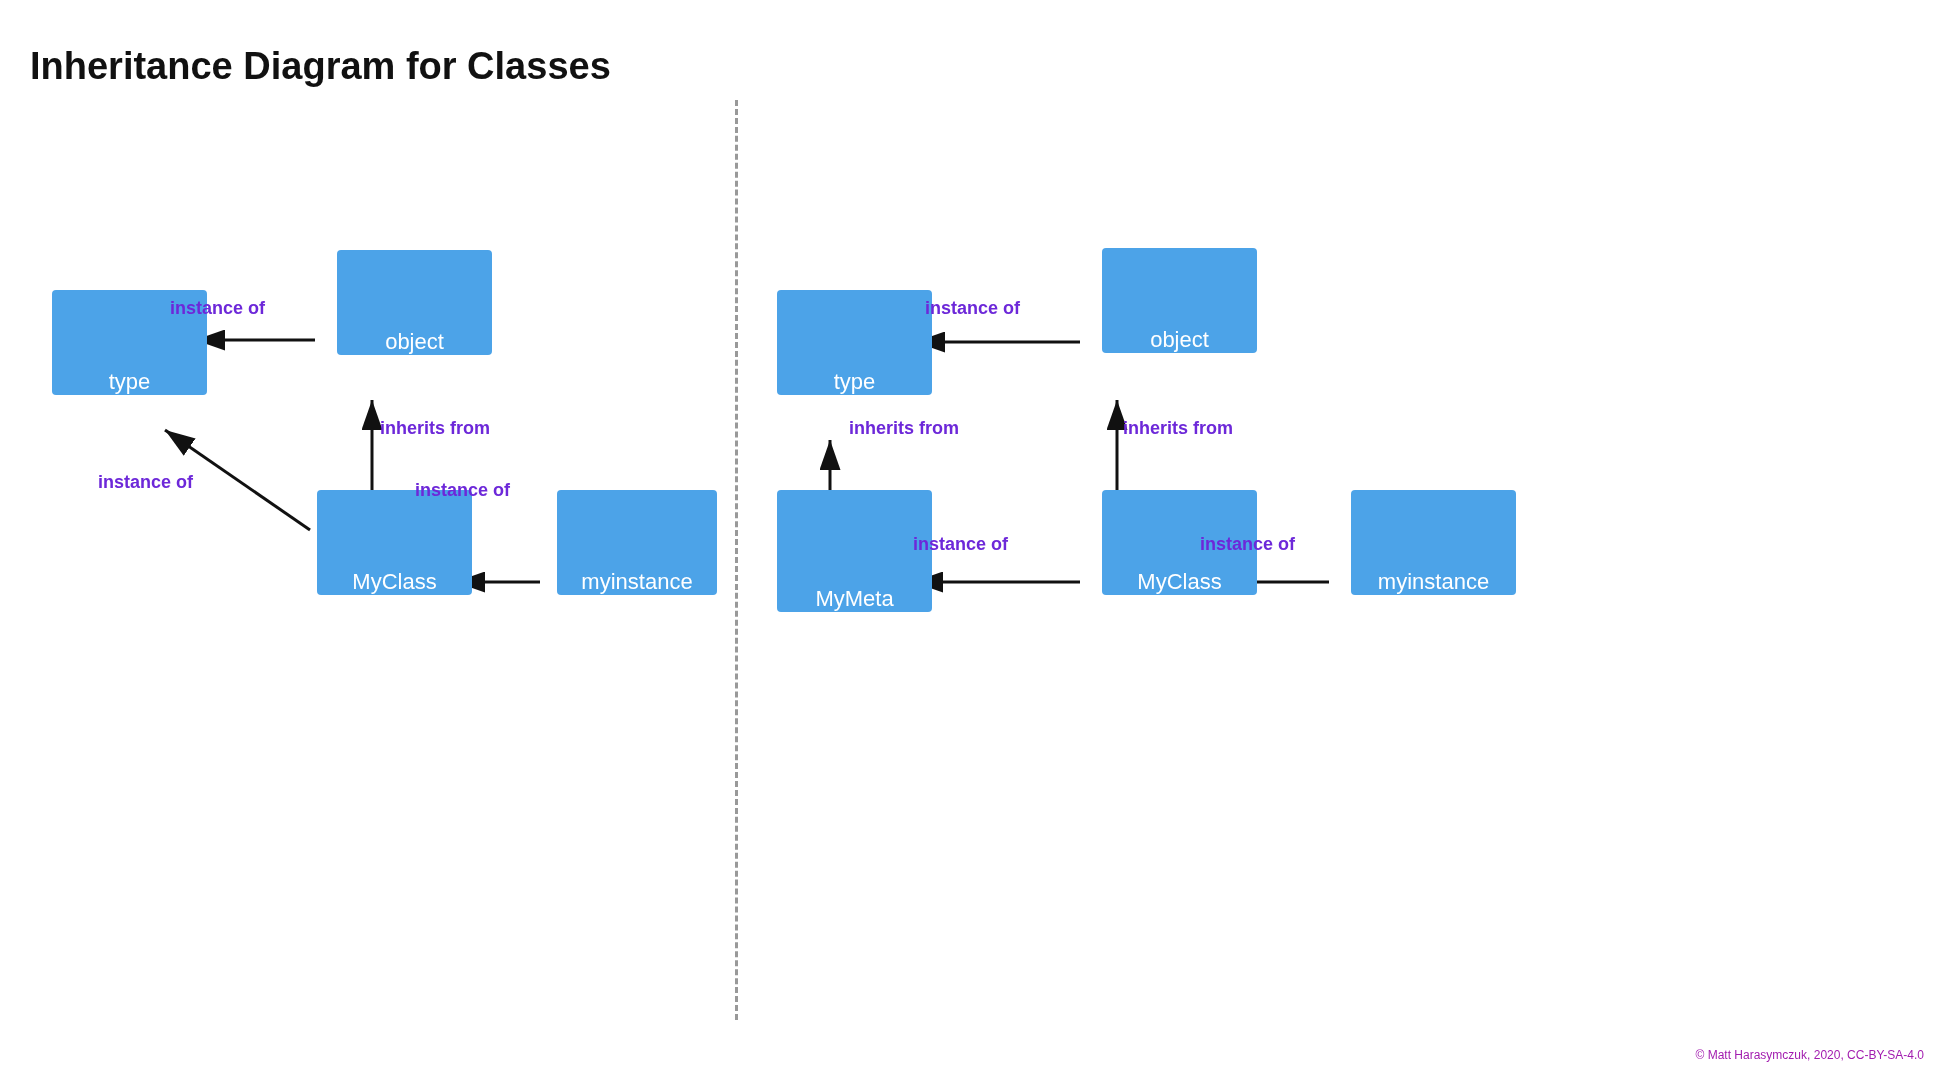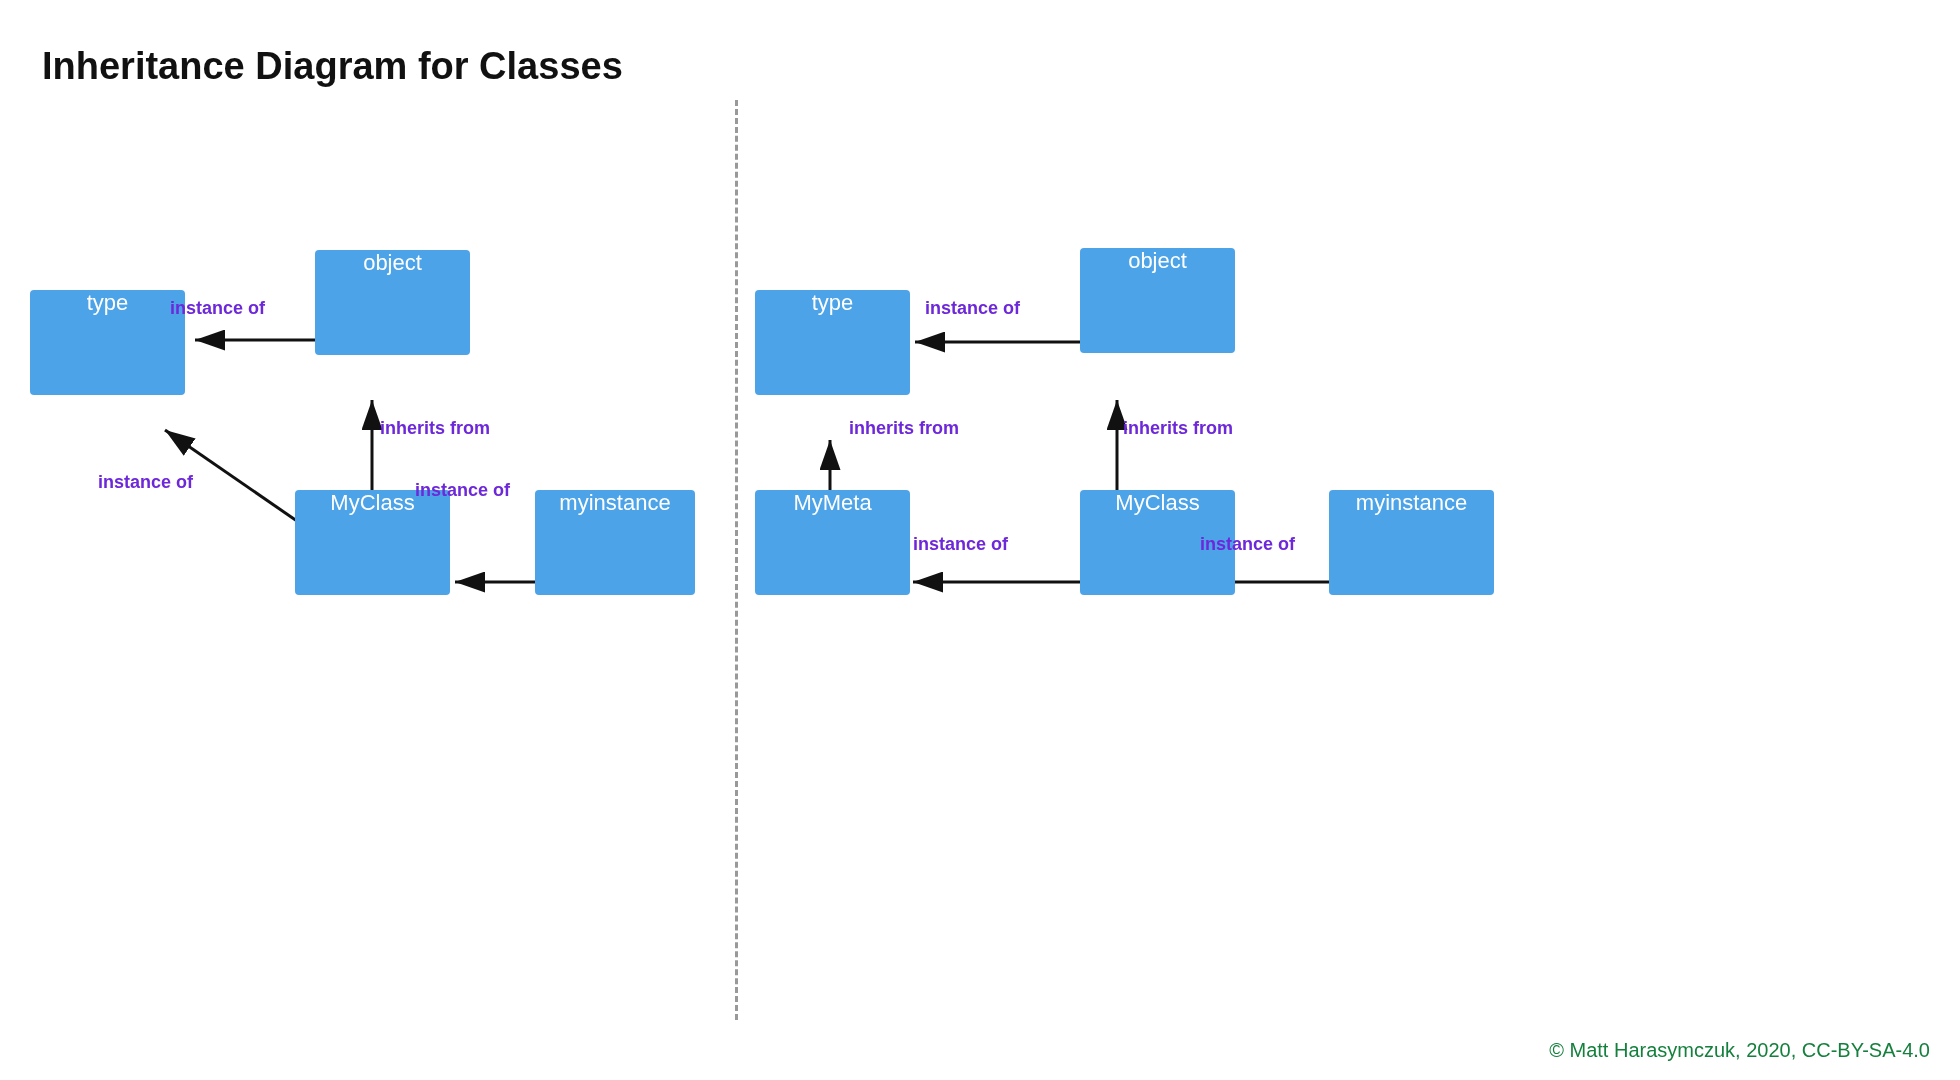--- a/index.html
+++ b/index.html
@@ -46,34 +46,34 @@
     }
 
     .panel-title {
       font-size: 38px;
       font-weight: 700;
       color: #111;
       position: absolute;
       top: 45px;
       left: 30px;
       white-space: nowrap;
-      margin-left: 12px;
     }
 
     
     .box {
       position: absolute;
       background: #4CA3E8;
       color: white;
       font-size: 22px;
       font-weight: 500;
       display: flex;
-      align-items: flex-start;
+      align-items: flex-end;
       justify-content: center;
       border-radius: 4px;
+      margin-left: 22px;
     }
 
     
     .arrow-label {
       position: absolute;
       font-size: 18px;
       font-weight: 700;
       color: #6d28d9;
       white-space: nowrap;
     }
@@ -85,23 +85,23 @@
       left: 0;
       width: 100%;
       height: 100%;
       pointer-events: none;
     }
 
     
     .footer {
       position: absolute;
       bottom: 18px;
-      right: 30px;
-      font-size: 20px;
-      color: #15803d;
+      right: 36px;
+      font-size: 12px;
+      color: #a21caf;
     }
   </style>
 </head>
 <body>
 
 <div class="page-container">
 
   <div class="left-panel">
     <div class="panel-title">Inheritance Diagram for Classes</div>
 
@@ -196,21 +196,21 @@
     </svg>
 
     <div class="box" style="position:absolute; left:0px; top:290px; width:155px; height:105px;">
       <span>type</span>
     </div>
 
     <div class="box" style="position:absolute; left:325px; top:248px; width:155px; height:105px;">
       <span>object</span>
     </div>
 
-    <div class="box" style="position:absolute; left:0px; top:490px; width:155px; height:105px;">
+    <div class="box" style="position:absolute; left:0px; top:490px; width:155px; height:122px;">
       <span>MyMeta</span>
     </div>
 
     <div class="box" style="position:absolute; left:325px; top:490px; width:155px; height:105px;">
       <span>MyClass</span>
     </div>
 
     <div class="box" style="position:absolute; left:574px; top:490px; width:165px; height:105px;">
       <span>myinstance</span>
     </div>

